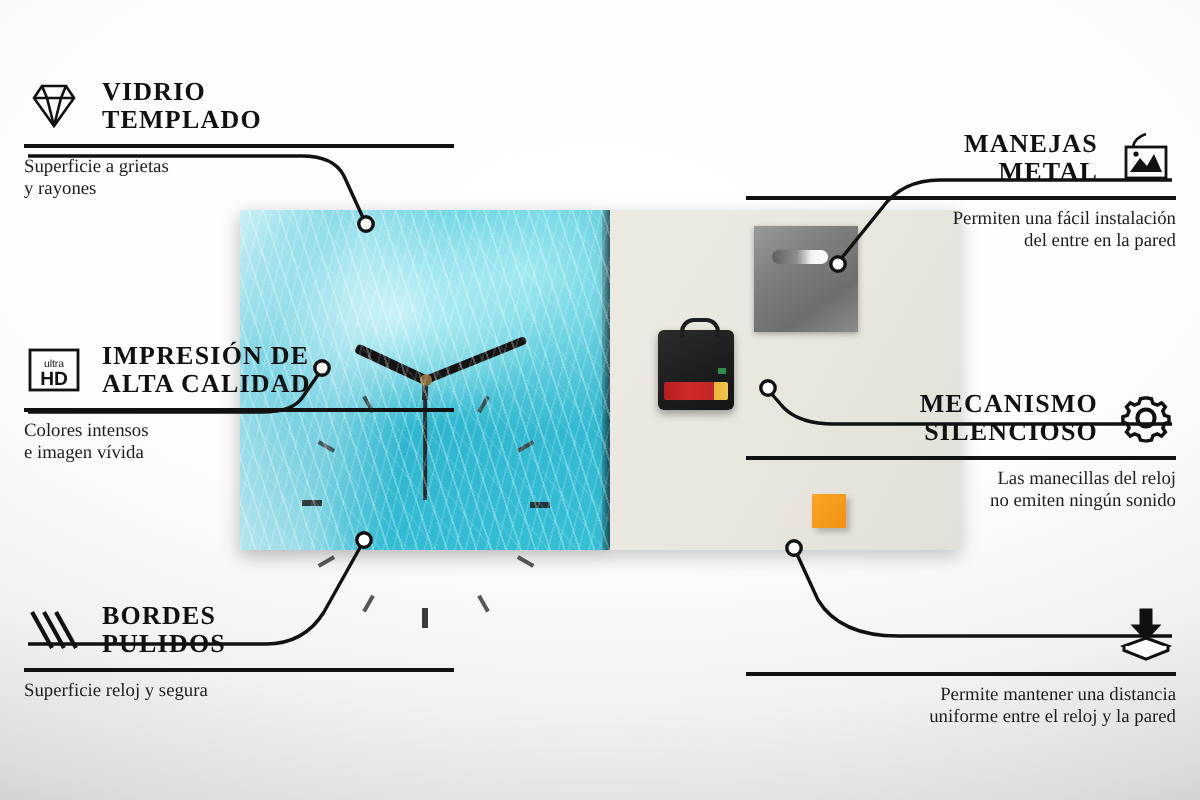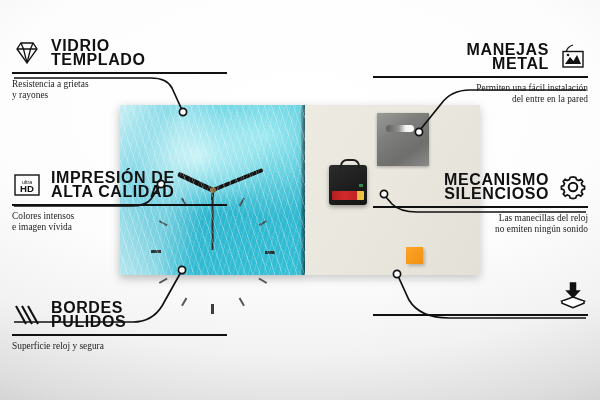--- a/index.html
+++ b/index.html
@@ -91,28 +91,28 @@
   .mech .dot{position:absolute;right:4px;top:19px;width:4px;height:3px;background:#2e8c4a;}
   .spacer{
     position:absolute;left:101px;top:142px;width:17px;height:17px;
     background:linear-gradient(135deg,#fba52a 0%,#f2900f 100%);
     box-shadow:2px 2px 3px rgba(0,0,0,.22);
   }
 
   
   .feat{position:absolute;width:215px;}
   .feat.left{left:12px;text-align:left;}
-  .feat.right{right:12px;text-align:right;}
+  .feat.right{right:12px;text-align:right;margin-top:22px;}
   .headrow{display:flex;align-items:center;gap:9px;}
   .feat.right .headrow{justify-content:flex-end;}
   .feat.left .headrow{justify-content:flex-start;}
   .ficon{width:30px;height:30px;flex:0 0 30px;display:block;}
   .ttl{
-    font-family:Liberation Sans, sans-serif;font-weight:700;
-    font-size:16px;line-height:14.5px;letter-spacing:.6px;color:#111;
+    font-family:Liberation Serif, serif;font-weight:700;
+    font-size:13px;line-height:14.5px;letter-spacing:.6px;color:#111;
     text-transform:uppercase;white-space:pre-line;
   }
   .rule{height:1.6px;background:#111;margin:4px 0 5px;}
   .desc{
     font-family:"Liberation Serif",serif;font-size:9.4px;line-height:11.6px;
     color:#1d1d1d;white-space:pre-line;
   }
 
   
   .wires{position:absolute;inset:0;pointer-events:none;}
@@ -207,21 +207,21 @@
       <span class="ficon">
         <svg viewBox="0 0 30 30" width="30" height="30" fill="none" stroke="#111" stroke-width="1.3">
           <path d="M5 11 L15 25 L25 11 L21 5 L9 5 Z"></path>
           <path d="M5 11 H25 M9 5 L11.5 11 L15 25 M21 5 L18.5 11 L15 25 M11.5 11 H18.5"></path>
         </svg>
       </span>
       <span class="ttl">VIDRIO
 TEMPLADO</span>
     </div>
     <div class="rule"></div>
-    <div class="desc">Resistencia a grietas
+    <div class="desc">Superficie a grietas
 y rayones</div>
   </div>
 
   <div class="feat left" style="top:170px">
     <div class="headrow">
       <span class="ficon">
         <svg viewBox="0 0 30 30" width="30" height="30">
           <rect x="3" y="5" width="24" height="20" fill="none" stroke="#111" stroke-width="1.4"></rect>
           <text x="15" y="13.6" text-anchor="middle" font-family="Liberation Sans, sans-serif" font-size="5.2" fill="#111">ultra</text>
           <text x="15" y="22.4" text-anchor="middle" font-family="Liberation Sans, sans-serif" font-size="9.6" font-weight="bold" fill="#111">HD</text>
@@ -290,15 +290,17 @@
     <div class="headrow">
       <span class="ficon">
         <svg viewBox="0 0 30 30" width="30" height="30" fill="none" stroke="#111" stroke-width="1.5">
           <path d="M12.5 3 H17.5 V11 H21 L15 17.5 L9 11 H12.5 Z" fill="#111"></path>
           <path d="M15 17 L26 21 L15 25.5 L4 21 Z" fill="#fff"></path>
           <path d="M4 21 v2.2 L15 27.6 L26 23.2 V21" fill="#fff"></path>
         </svg>
       </span>
     </div>
     <div class="rule"></div>
+    <div class="desc">Permite mantener una distancia
+uniforme entre el reloj y la pared</div>
   </div>
 
 </div>
 
 </body></html>

